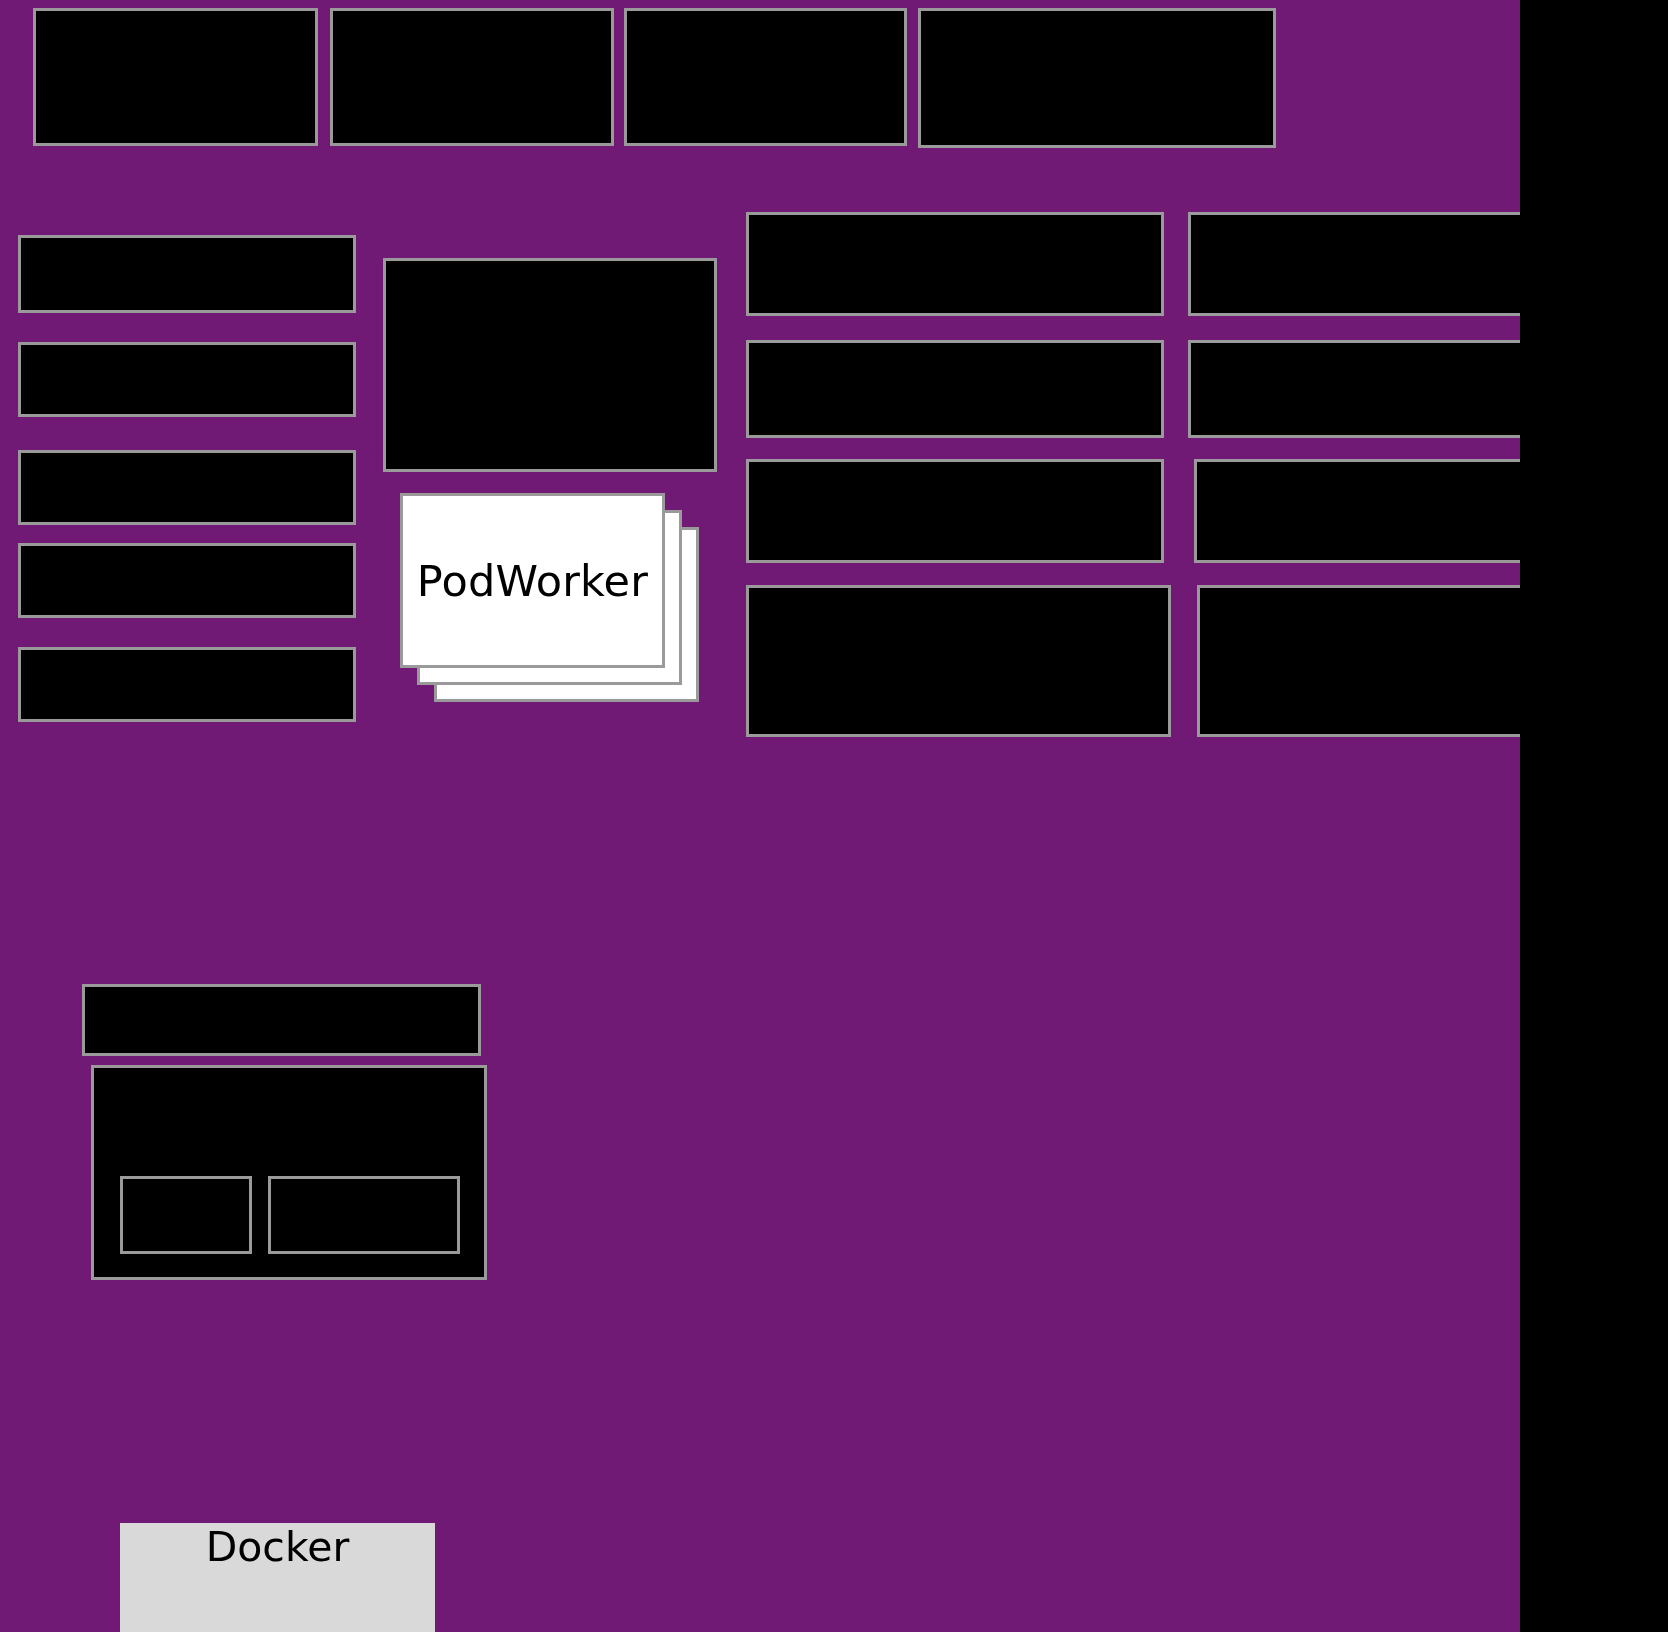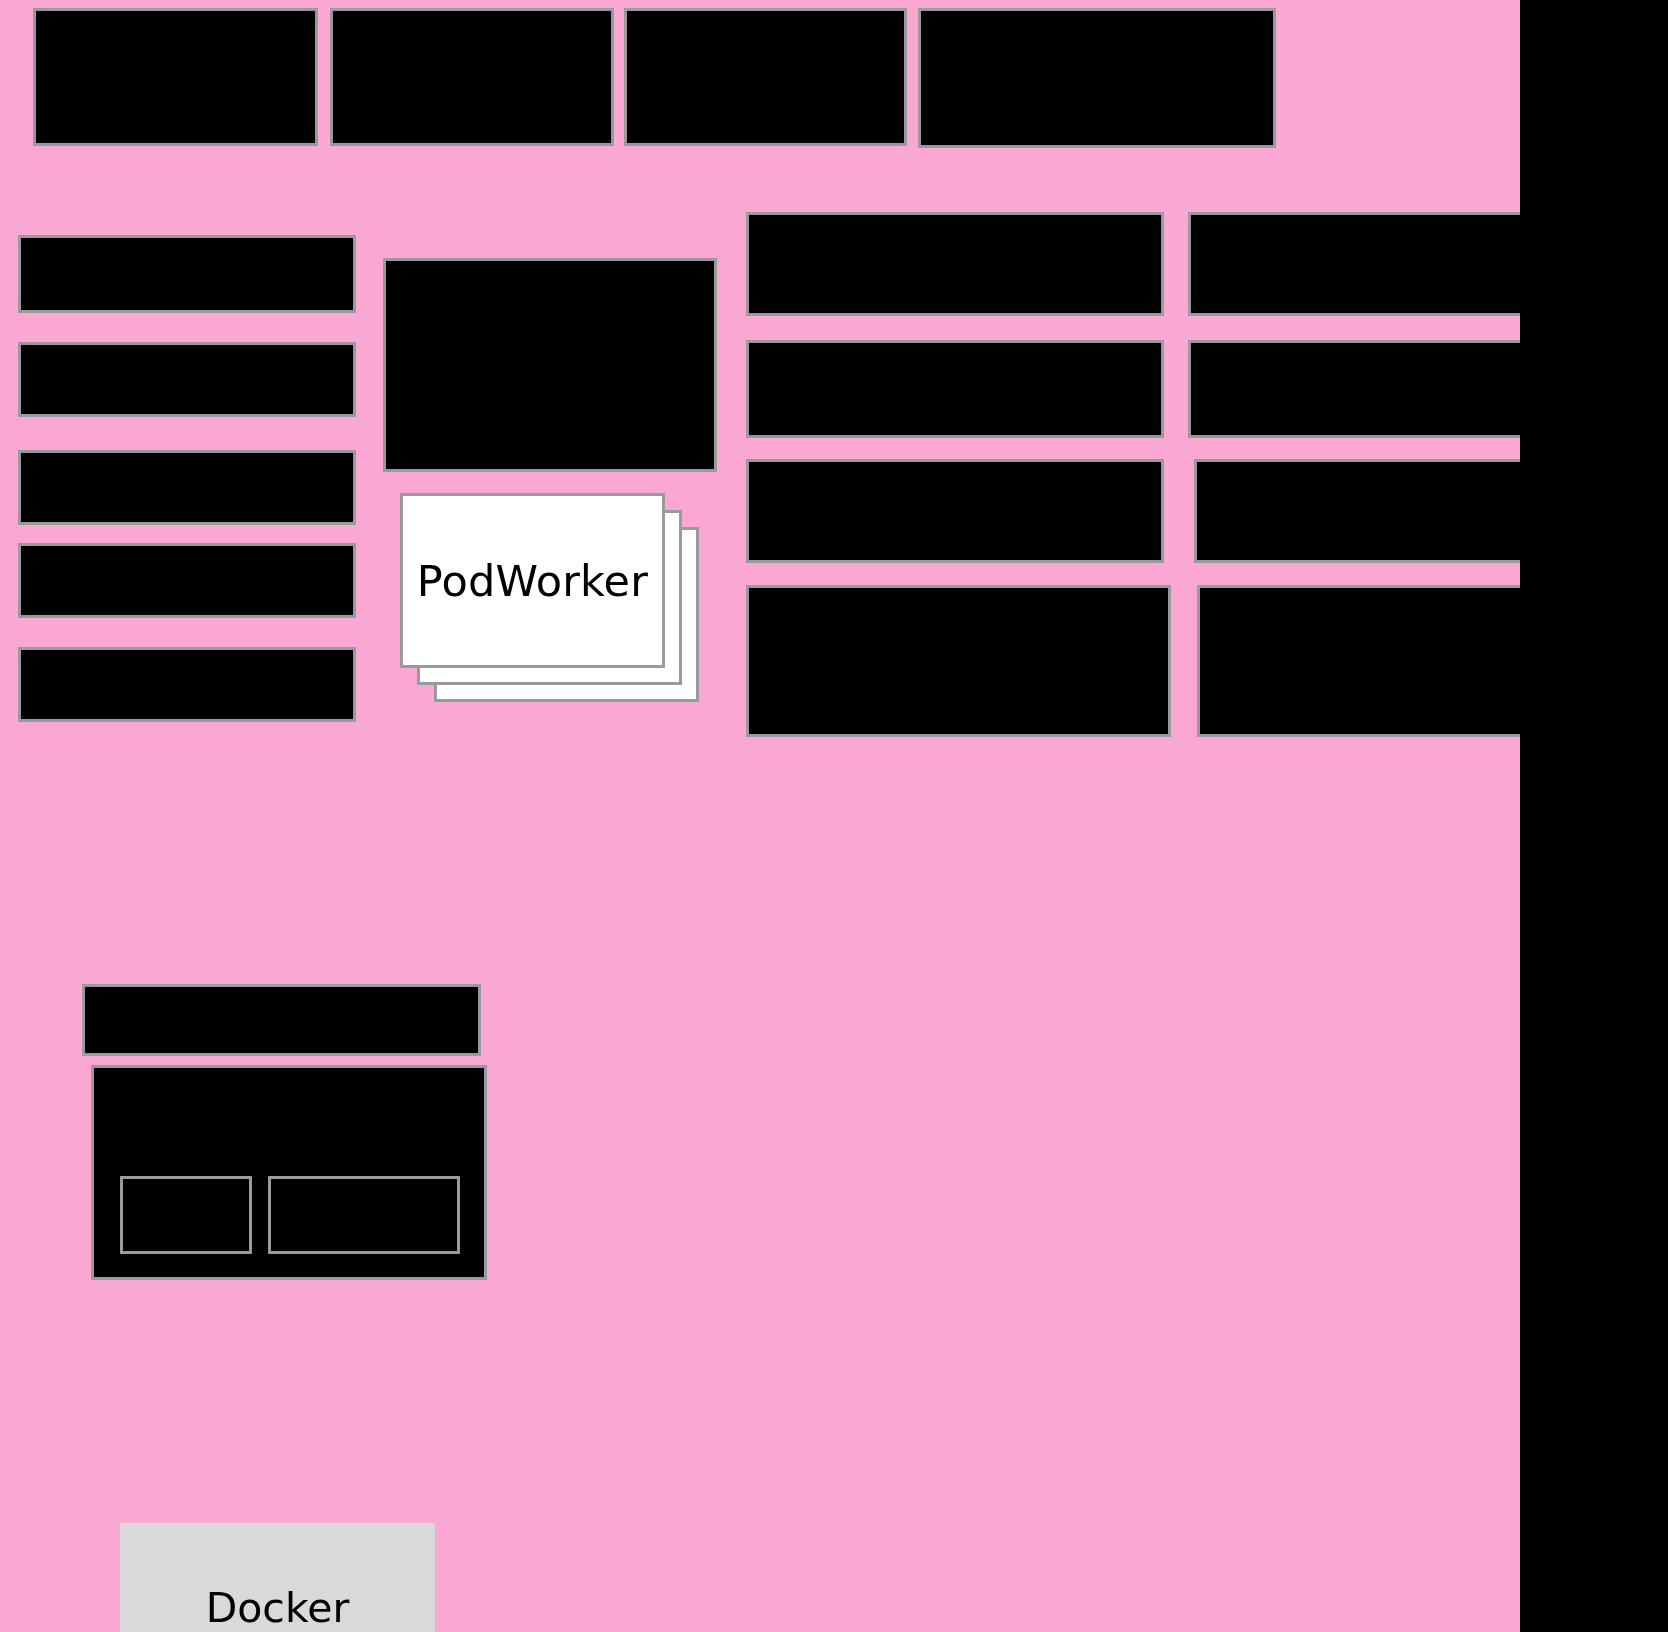--- a/index.html
+++ b/index.html
@@ -7,21 +7,21 @@
     padding: 0;
     background: #000000;
   }
   body {
     font-family: "DejaVu Sans", sans-serif;
   }
   #canvas {
     position: relative;
     width: 1520px;
     height: 1632px;
-    background: #f9a8d4;
+    background: #701a75;
     overflow: hidden;
   }
   .box {
     position: absolute;
     box-sizing: border-box;
     background: #000000;
     border: 3px solid #9a9a9a;
   }
   .card {
     position: absolute;
@@ -38,21 +38,21 @@
     font-family: "DejaVu Sans", sans-serif;
     letter-spacing: 0.2px;
     white-space: nowrap;
   }
   .btn {
     position: absolute;
     box-sizing: border-box;
     background: #d9d9d9;
     border: none;
     display: flex;
-    align-items: flex-end;
+    align-items: flex-start;
     justify-content: center;
     color: #000000;
     font-size: 41px;
     font-family: "DejaVu Sans", sans-serif;
     padding: 0;
     cursor: pointer;
   }
   .btn-label {
     color: #000000;
     white-space: nowrap;

